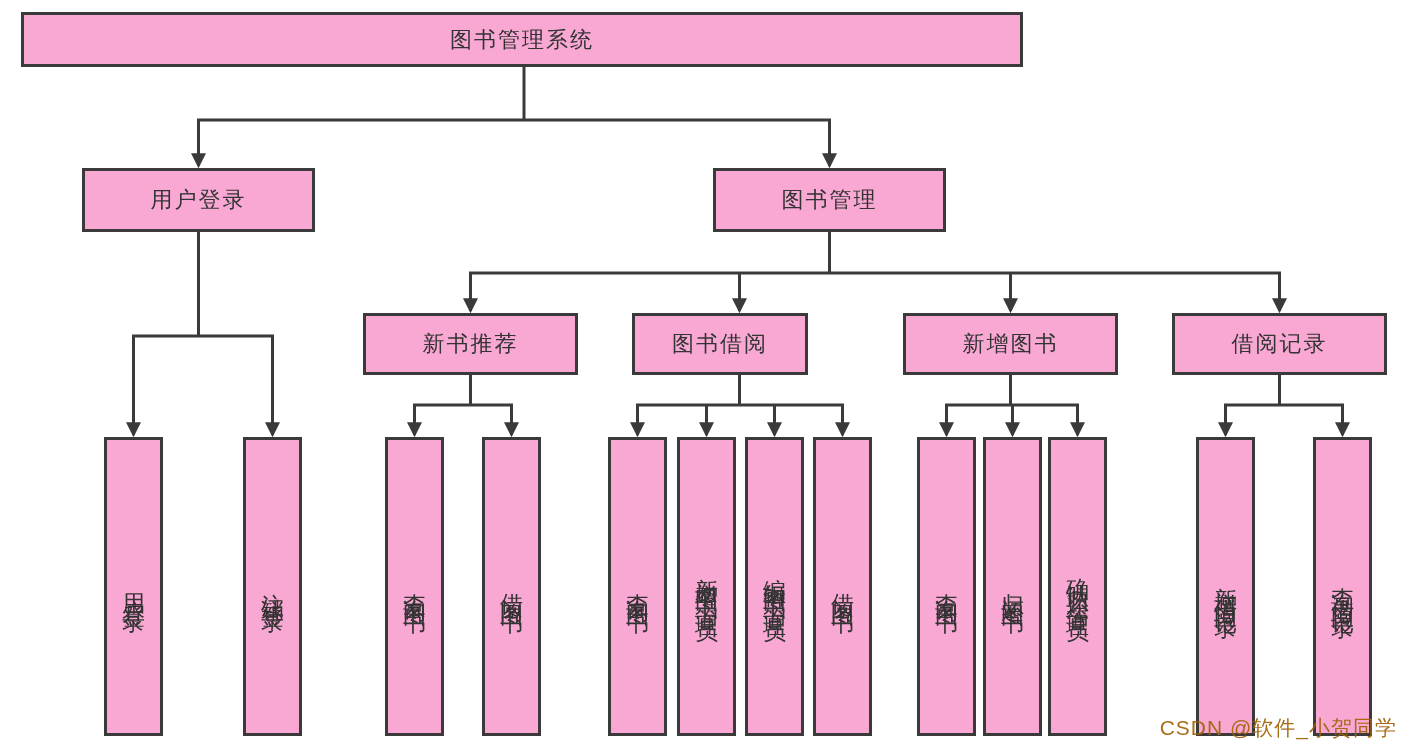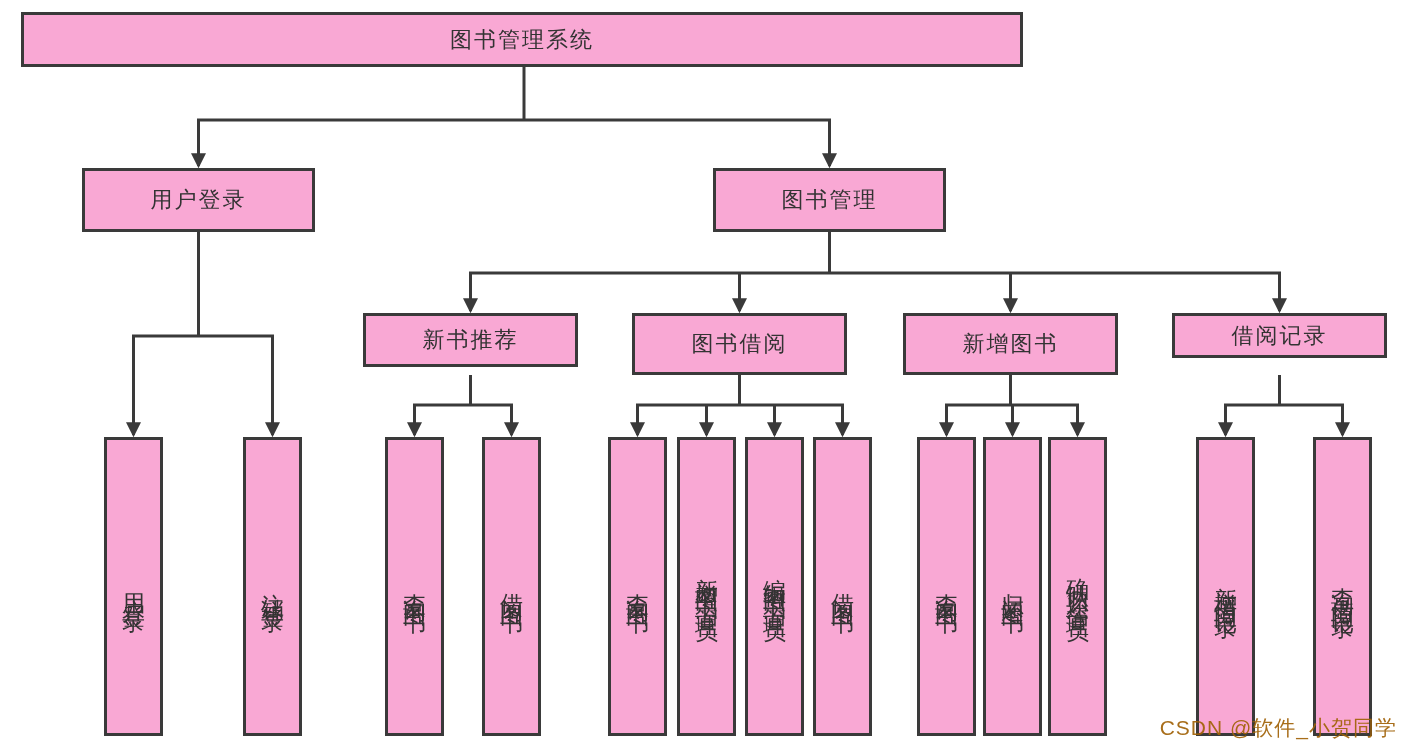--- a/index.html
+++ b/index.html
@@ -110,24 +110,24 @@
       <line x1="1225.5" y1="405" x2="1225.5" y2="435" marker-end="url(#ah)"></line>
       <line x1="1342.5" y1="405" x2="1342.5" y2="435" marker-end="url(#ah)"></line>
     </g>
   </svg>
 
   <div class="node h-node" style="left:21px; top:12px; width:1002px; height:55px;">图书管理系统</div>
 
   <div class="node h-node" style="left:82px; top:168px; width:233px; height:64px;">用户登录</div>
   <div class="node h-node" style="left:713px; top:168px; width:233px; height:64px;">图书管理</div>
 
-  <div class="node h-node" style="left:363px; top:313px; width:215px; height:54px;">新书推荐</div>
-  <div class="node h-node" style="left:632px; top:313px; width:215px; height:62px;">图书借阅</div>
+  <div class="node h-node" style="left:363px; top:313px; width:215px; height:62px;">新书推荐</div>
+  <div class="node h-node" style="left:632px; top:313px; width:176px; height:62px;">图书借阅</div>
   <div class="node h-node" style="left:903px; top:313px; width:215px; height:62px;">新增图书</div>
-  <div class="node h-node" style="left:1172px; top:313px; width:215px; height:45px;">借阅记录</div>
+  <div class="node h-node" style="left:1172px; top:313px; width:215px; height:62px;">借阅记录</div>
 
   <div class="node v-node" style="left:104px; top:437px; width:59px; height:299px;">用户登录</div>
   <div class="node v-node" style="left:243px; top:437px; width:59px; height:299px;">注销登录</div>
 
   <div class="node v-node" style="left:385px; top:437px; width:59px; height:299px;">查询图书</div>
   <div class="node v-node" style="left:482px; top:437px; width:59px; height:299px;">借阅图书</div>
 
   <div class="node v-node" style="left:608px; top:437px; width:59px; height:299px;">查询图书</div>
   <div class="node v-node" style="left:677px; top:437px; width:59px; height:299px;">新增图书（管理员）</div>
   <div class="node v-node" style="left:745px; top:437px; width:59px; height:299px;">编辑图书（管理员）</div>

